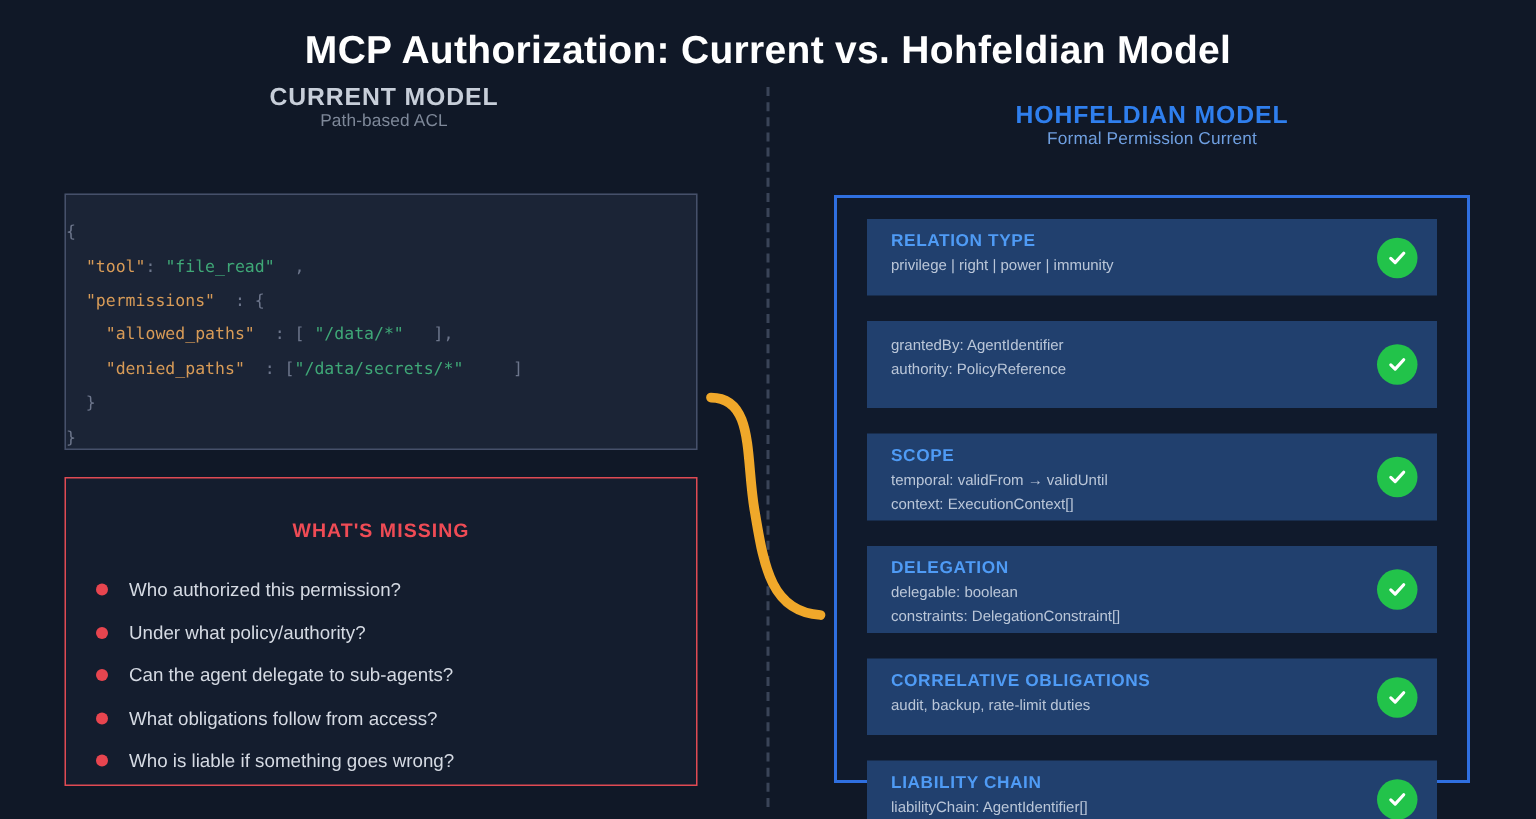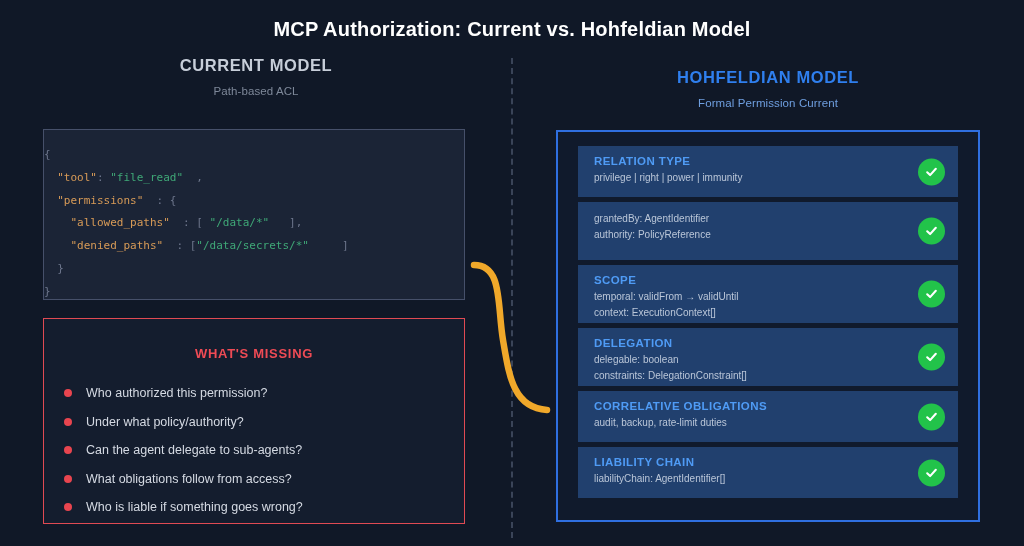--- a/index.html
+++ b/index.html
@@ -21,21 +21,21 @@
     background: #101827;
   }
 
   
   .main-title {
     position: absolute;
     top: 18px;
     left: 0;
     width: 1024px;
     text-align: center;
-    font-size: 20px;
+    font-size: 26px;
     font-weight: bold;
     color: #ffffff;
     letter-spacing: 0.2px;
   }
 
   
   .divider {
     position: absolute;
     left: 511px;
     top: 58px;
@@ -53,21 +53,20 @@
   .col-head.right { left: 542px; top: 68px; width: 452px; }
   .col-title {
     font-size: 16.5px;
     font-weight: bold;
     letter-spacing: 0.6px;
   }
   .col-title.left  { color: #c7ced9; }
   .col-title.right { color: #2f7fee; }
   .col-sub {
     font-size: 11.5px;
-    margin-top: 10px;
     letter-spacing: 0.1px;
   }
   .col-sub.left  { color: #7e8899; }
   .col-sub.right { color: #6f9fe0; }
 
   
   .code-block {
     position: absolute;
     left: 43px;
     top: 129px;
@@ -146,21 +145,21 @@
     height: 392px;
     border: 2px solid #2f6fe0;
     box-sizing: border-box;
     background: #101a2c;
     padding: 14px 20px;
   }
   .feature-card {
     position: relative;
     background: #21406e;
     height: 51px;
-    margin-bottom: 5px;
+    margin-bottom: 17px;
     padding: 8px 12px 0 16px;
     box-sizing: border-box;
   }
   .feature-card.tall { height: 58px; }
   .card-title {
     font-size: 11.5px;
     font-weight: bold;
     color: #4f9bf5;
     letter-spacing: 0.4px;
     line-height: 15px;

